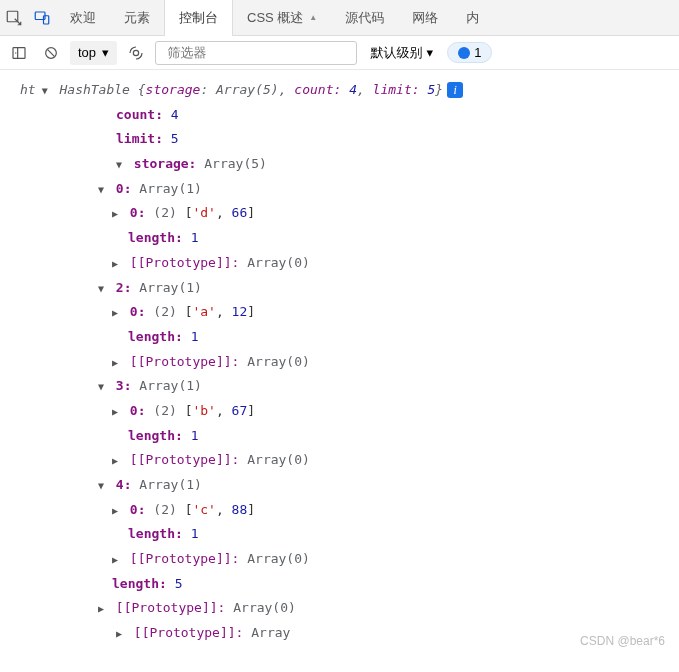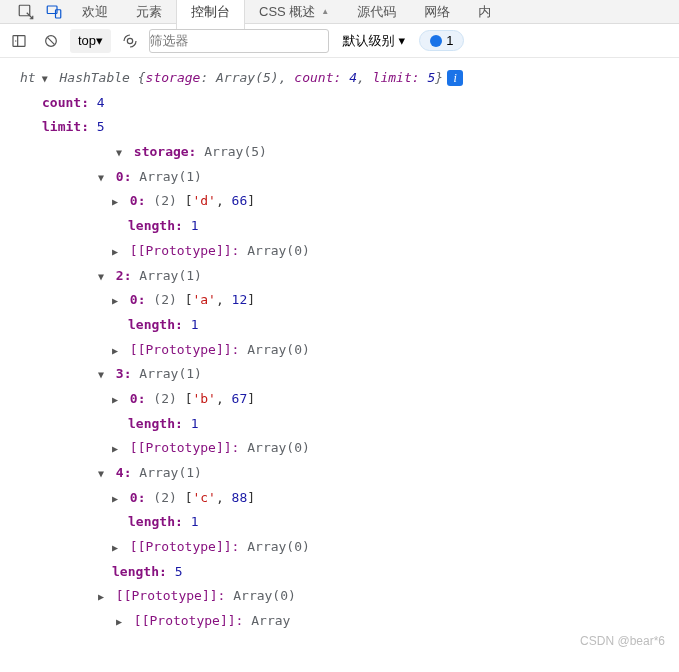--- a/index.html
+++ b/index.html
@@ -1,42 +1,42 @@
 <!DOCTYPE html>
 <html><head>
 <meta charset="utf-8">
 <style>
 * { margin: 0; padding: 0; box-sizing: border-box; }
 body { font-family: -apple-system, "Segoe UI", sans-serif; font-size: 13px; background: #fff; width: 679px; height: 672px; overflow: hidden; }
-.tabs { display: flex; align-items: center; border-bottom: 1px solid #ddd; height: 24px; padding-left: 12px; background: #f3f3f3; }
+.tabs { display: flex; align-items: center; border-bottom: 1px solid #ddd; height: 36px; padding-left: 0; background: #f3f3f3; }
 .tab-icon { width: 28px; height: 28px; display: flex; align-items: center; justify-content: center; color: #555; }
 .tab { padding: 0 14px; height: 36px; display: flex; align-items: center; color: #555; cursor: pointer; gap: 4px; }
 .tab.active { background: #fff; color: #333; border-left: 1px solid #ddd; border-right: 1px solid #ddd; }
 .toolbar { display: flex; align-items: center; height: 34px; border-bottom: 1px solid #e8e8e8; padding: 0 6px; gap: 6px; }
 .tb-btn { width: 26px; height: 26px; display: flex; align-items: center; justify-content: center; color: #555; border-radius: 3px; }
-.ctx { display: flex; align-items: center; padding: 2px 8px; background: #f1f1f1; border-radius: 3px; height: 24px; }
-.filter-input { flex: 0 0 180px; height: 24px; border: 1px solid #ccc; border-radius: 3px; padding: 0 0; font-size: 13px; }
+.ctx { display: flex; align-items: center; gap: 6px; padding: 2px 8px; background: #f1f1f1; border-radius: 3px; height: 24px; }
+.filter-input { flex: 0 0 180px; height: 24px; border: 1px solid #ccc; border-radius: 3px; padding: 0 12px; font-size: 13px; }
 .level-sel { display: flex; align-items: center; gap: 4px; padding: 2px 8px; height: 24px; }
 .issue-pill { display: flex; align-items: center; gap: 4px; border: 1px solid #cfe3f5; background: #eaf2fb; border-radius: 11px; padding: 2px 10px; }
 .issue-dot { width: 12px; height: 12px; border-radius: 50%; background: #1a73e8; }
 .console { font-family: Consolas, Menlo, monospace; font-size: 13px; padding: 8px 0 0 0; color: #333; line-height: 1.9; }
 .row { display: flex; align-items: center; }
 .var { color: #5f6368; padding: 0 6px 0 20px; font-style: italic; }
 .tri { display: inline-block; width: 10px; color: #555; user-select: none; }
 .tri.open::before { content: "▼"; font-size: 10px; }
 .tri.closed::before { content: "▶"; font-size: 10px; }
 .itl { font-style: italic; }
 .cls { color: #5f6368; }
 .prop { color: #881280; }
 .propB { color: #881280; font-weight: 600; }
 .num { color: #1a1aa6; }
 .str { color: #c41a16; }
 .desc { color: #5f6368; }
 .info-i { display: inline-flex; width: 16px; height: 16px; background: #1a73e8; color: #fff; border-radius: 3px; align-items: center; justify-content: center; font-style: italic; font-family: Georgia, serif; font-size: 12px; margin-left: 4px; vertical-align: middle; }
-.ind1 { padding-left: 42px; }
+.ind1 { padding-left: 116px; }
 .ind2 { padding-left: 84px; margin-left: 32px; }
 .ind2b { padding-left: 98px; }
 .ind3 { padding-left: 112px; }
 .ind4 { padding-left: 128px; }
 .watermark { position: fixed; right: 14px; bottom: 24px; color: #bdbdbd; font-size: 12px; }
 .chev { font-size: 8px; color: #888; margin-left: 2px; }
 </style>
 </head>
 <body>
 

